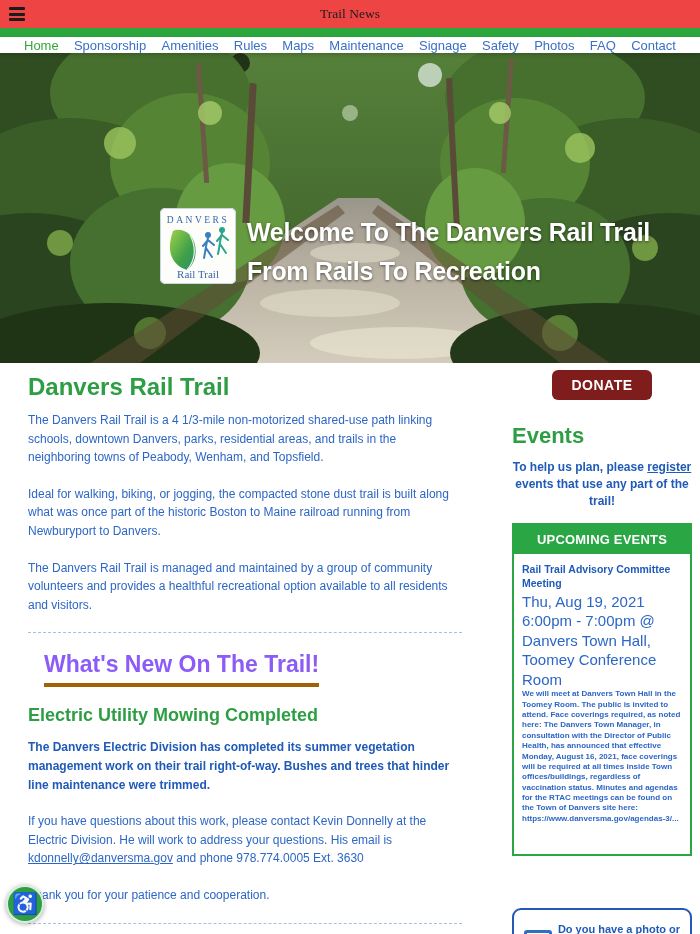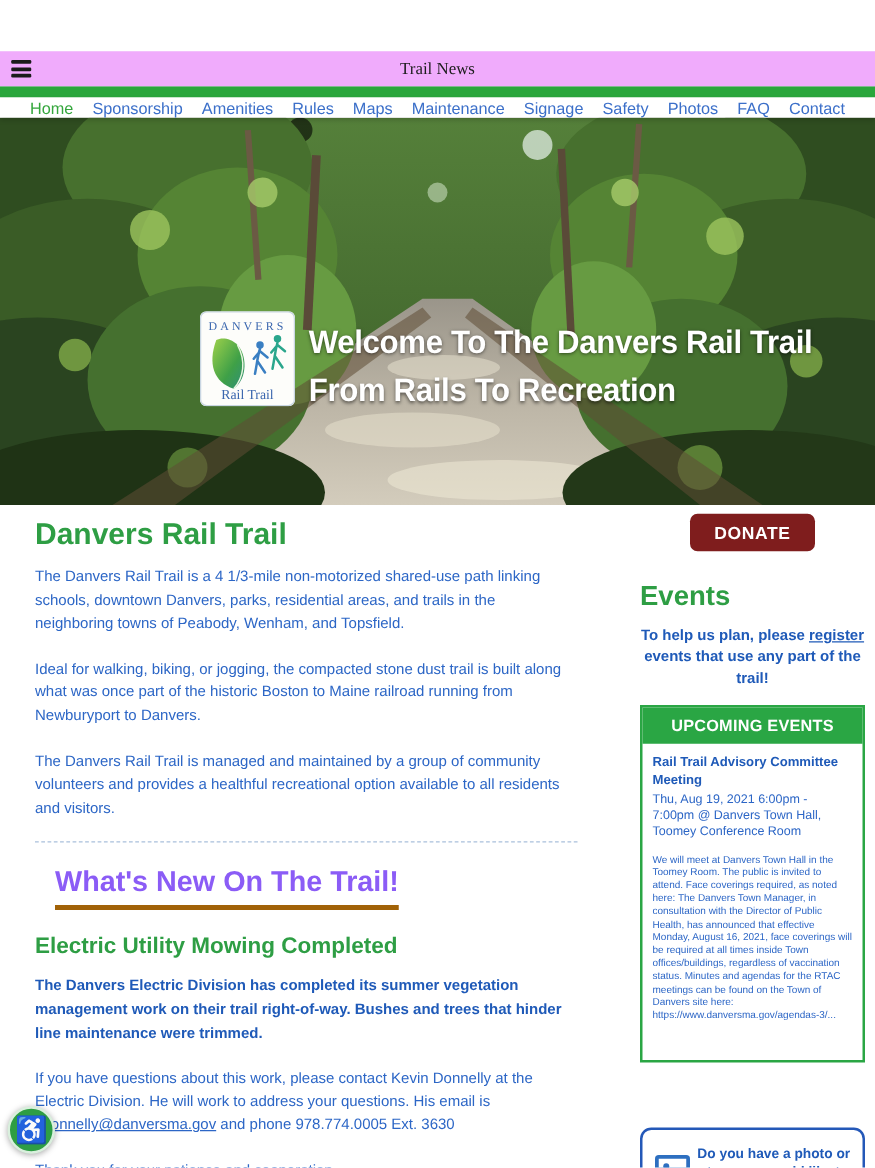--- a/index.html
+++ b/index.html
@@ -1,21 +1,21 @@
 <!DOCTYPE html>
 <html><head>
 <meta charset="utf-8">
 <style>
   * { box-sizing: border-box; margin: 0; padding: 0; }
   html,body { width:700px; height:934px; overflow:hidden; background:#fff;
     font-family:"Liberation Sans", sans-serif; position:relative; }
 
   
-  .topbar { height:28px; background:#f0abfc; display:flex; align-items:center;
-    justify-content:center; position:relative;margin-top:41px; }
+  .topbar { height:28px; background:#ef4444; display:flex; align-items:center;
+    justify-content:center; position:relative; }
   .hamburger { position:absolute; left:9px; top:7px; width:16px; height:14px;
     display:flex; flex-direction:column; justify-content:space-between; cursor:pointer; }
   .hamburger span { display:block; height:3px; background:#1b1b1b; border-radius:1px; }
   .topbar-title { font-family:"Liberation Serif", serif; font-size:13.5px; color:#1c1c1c; }
 
   .green-stripe { height:9px; background:#2aa63c; }
 
   
   .nav { height:16px; background:#fff; display:flex; align-items:center;
     justify-content:space-between; padding:0 24px; position:relative; z-index:5;
@@ -56,22 +56,22 @@
   .register-text { color:#1f5ab8; font-weight:bold; font-size:12px; text-align:center;
     line-height:1.4; margin:0 0 14px; }
   .register-text a { color:#1f5ab8; text-decoration:underline; }
 
   .events-box { border:2px solid #2aa644; background:#fff; }
   .events-header { background:#2aa644; color:#fff; font-weight:bold; font-size:13px;
     text-align:center; padding:7px 0; letter-spacing:.2px; }
   .events-body { padding:9px 8px 30px; }
   .event-title { color:#1f5ab8; font-weight:bold; font-size:10.5px; line-height:1.3;
     margin-bottom:1px; }
-  .event-when { color:#2c66c6; font-size:10px; line-height:1.3; margin-bottom:11px; }
-  .event-desc { color:#2c66c6; font-size:8px; line-height:1.3; word-break:break-word; }
+  .event-when { color:#2c66c6; font-size:15px; line-height:1.3; }
+  .event-desc { color:#2c66c6; font-size:8px; line-height:1.3; word-break:break-word;font-weight:bold; }
 
   .share-box { margin-top:52px; border:2px solid #2458b8; border-radius:9px;
     padding:12px 7px 2px; background:#fff; }
   .share-row { display:flex; align-items:flex-start; margin-bottom:16px; }
   .share-row .icon { flex:0 0 34px; display:flex; justify-content:center; padding-top:8px; }
   .share-text { flex:1; color:#1f5ab8; font-weight:bold; font-size:11px; text-align:center;
     line-height:1.35; }
 
   
   .a11y-widget { position:absolute; left:6px; top:885px; width:38px; height:38px;

